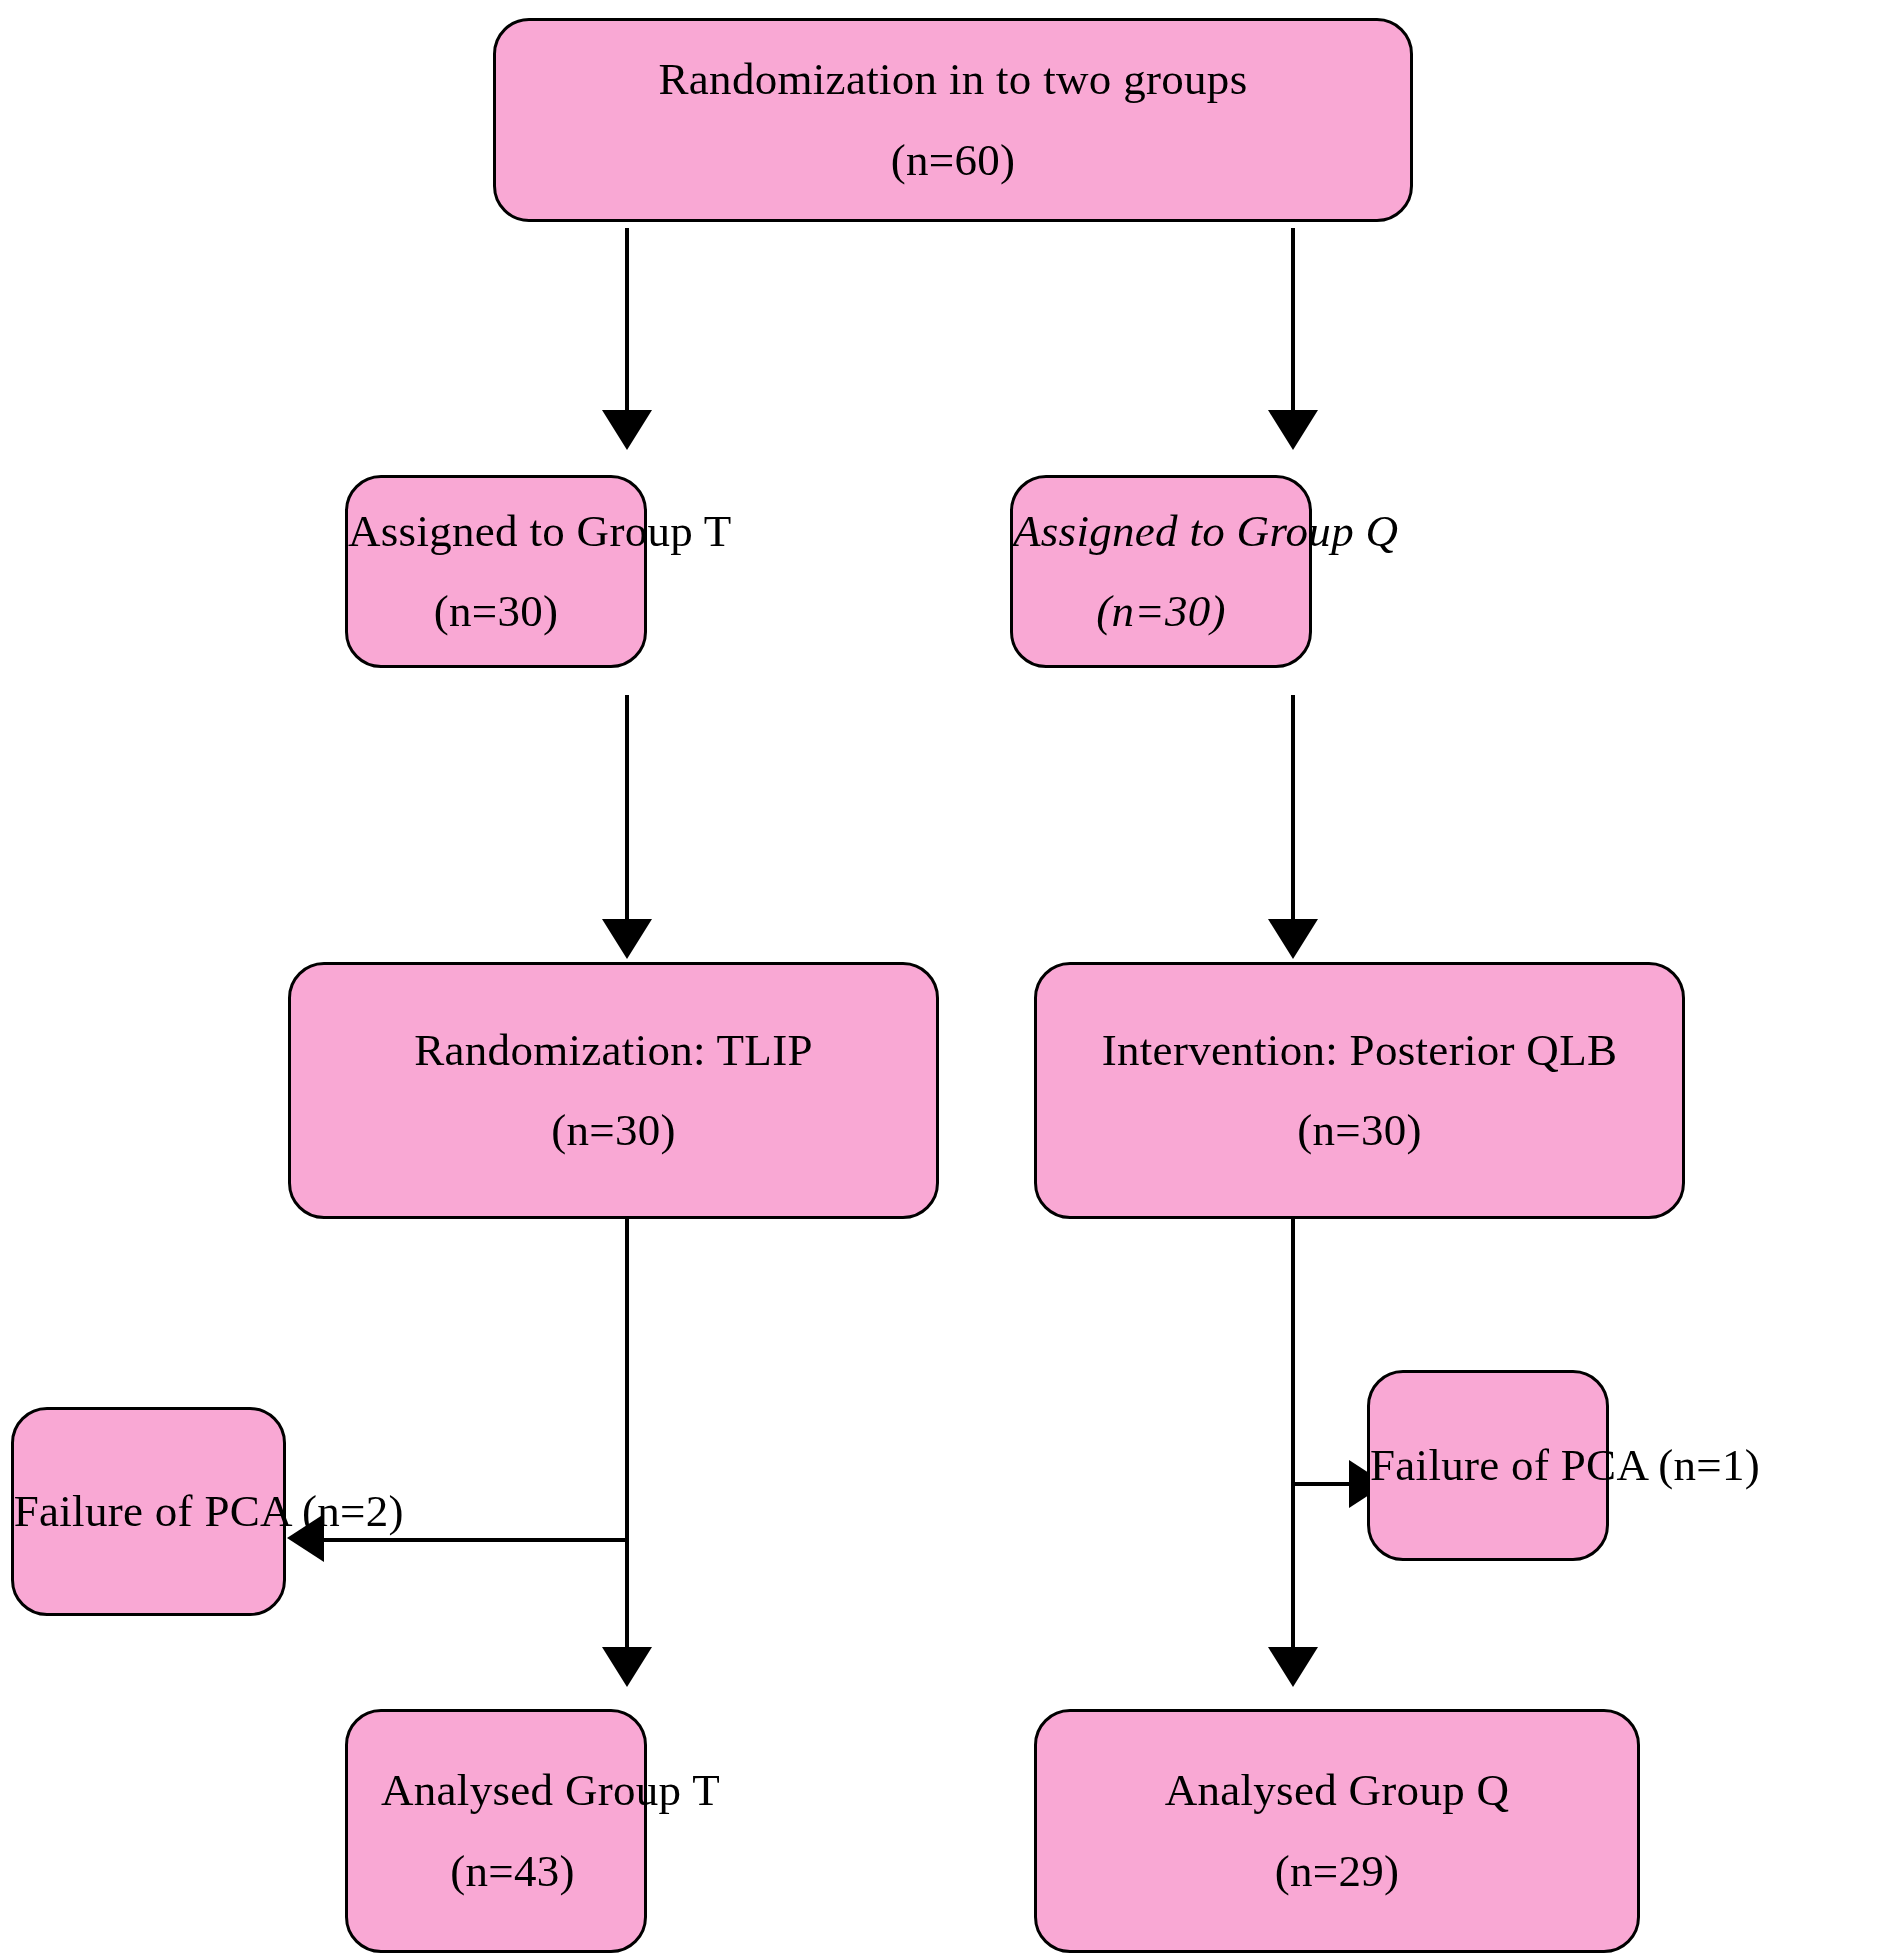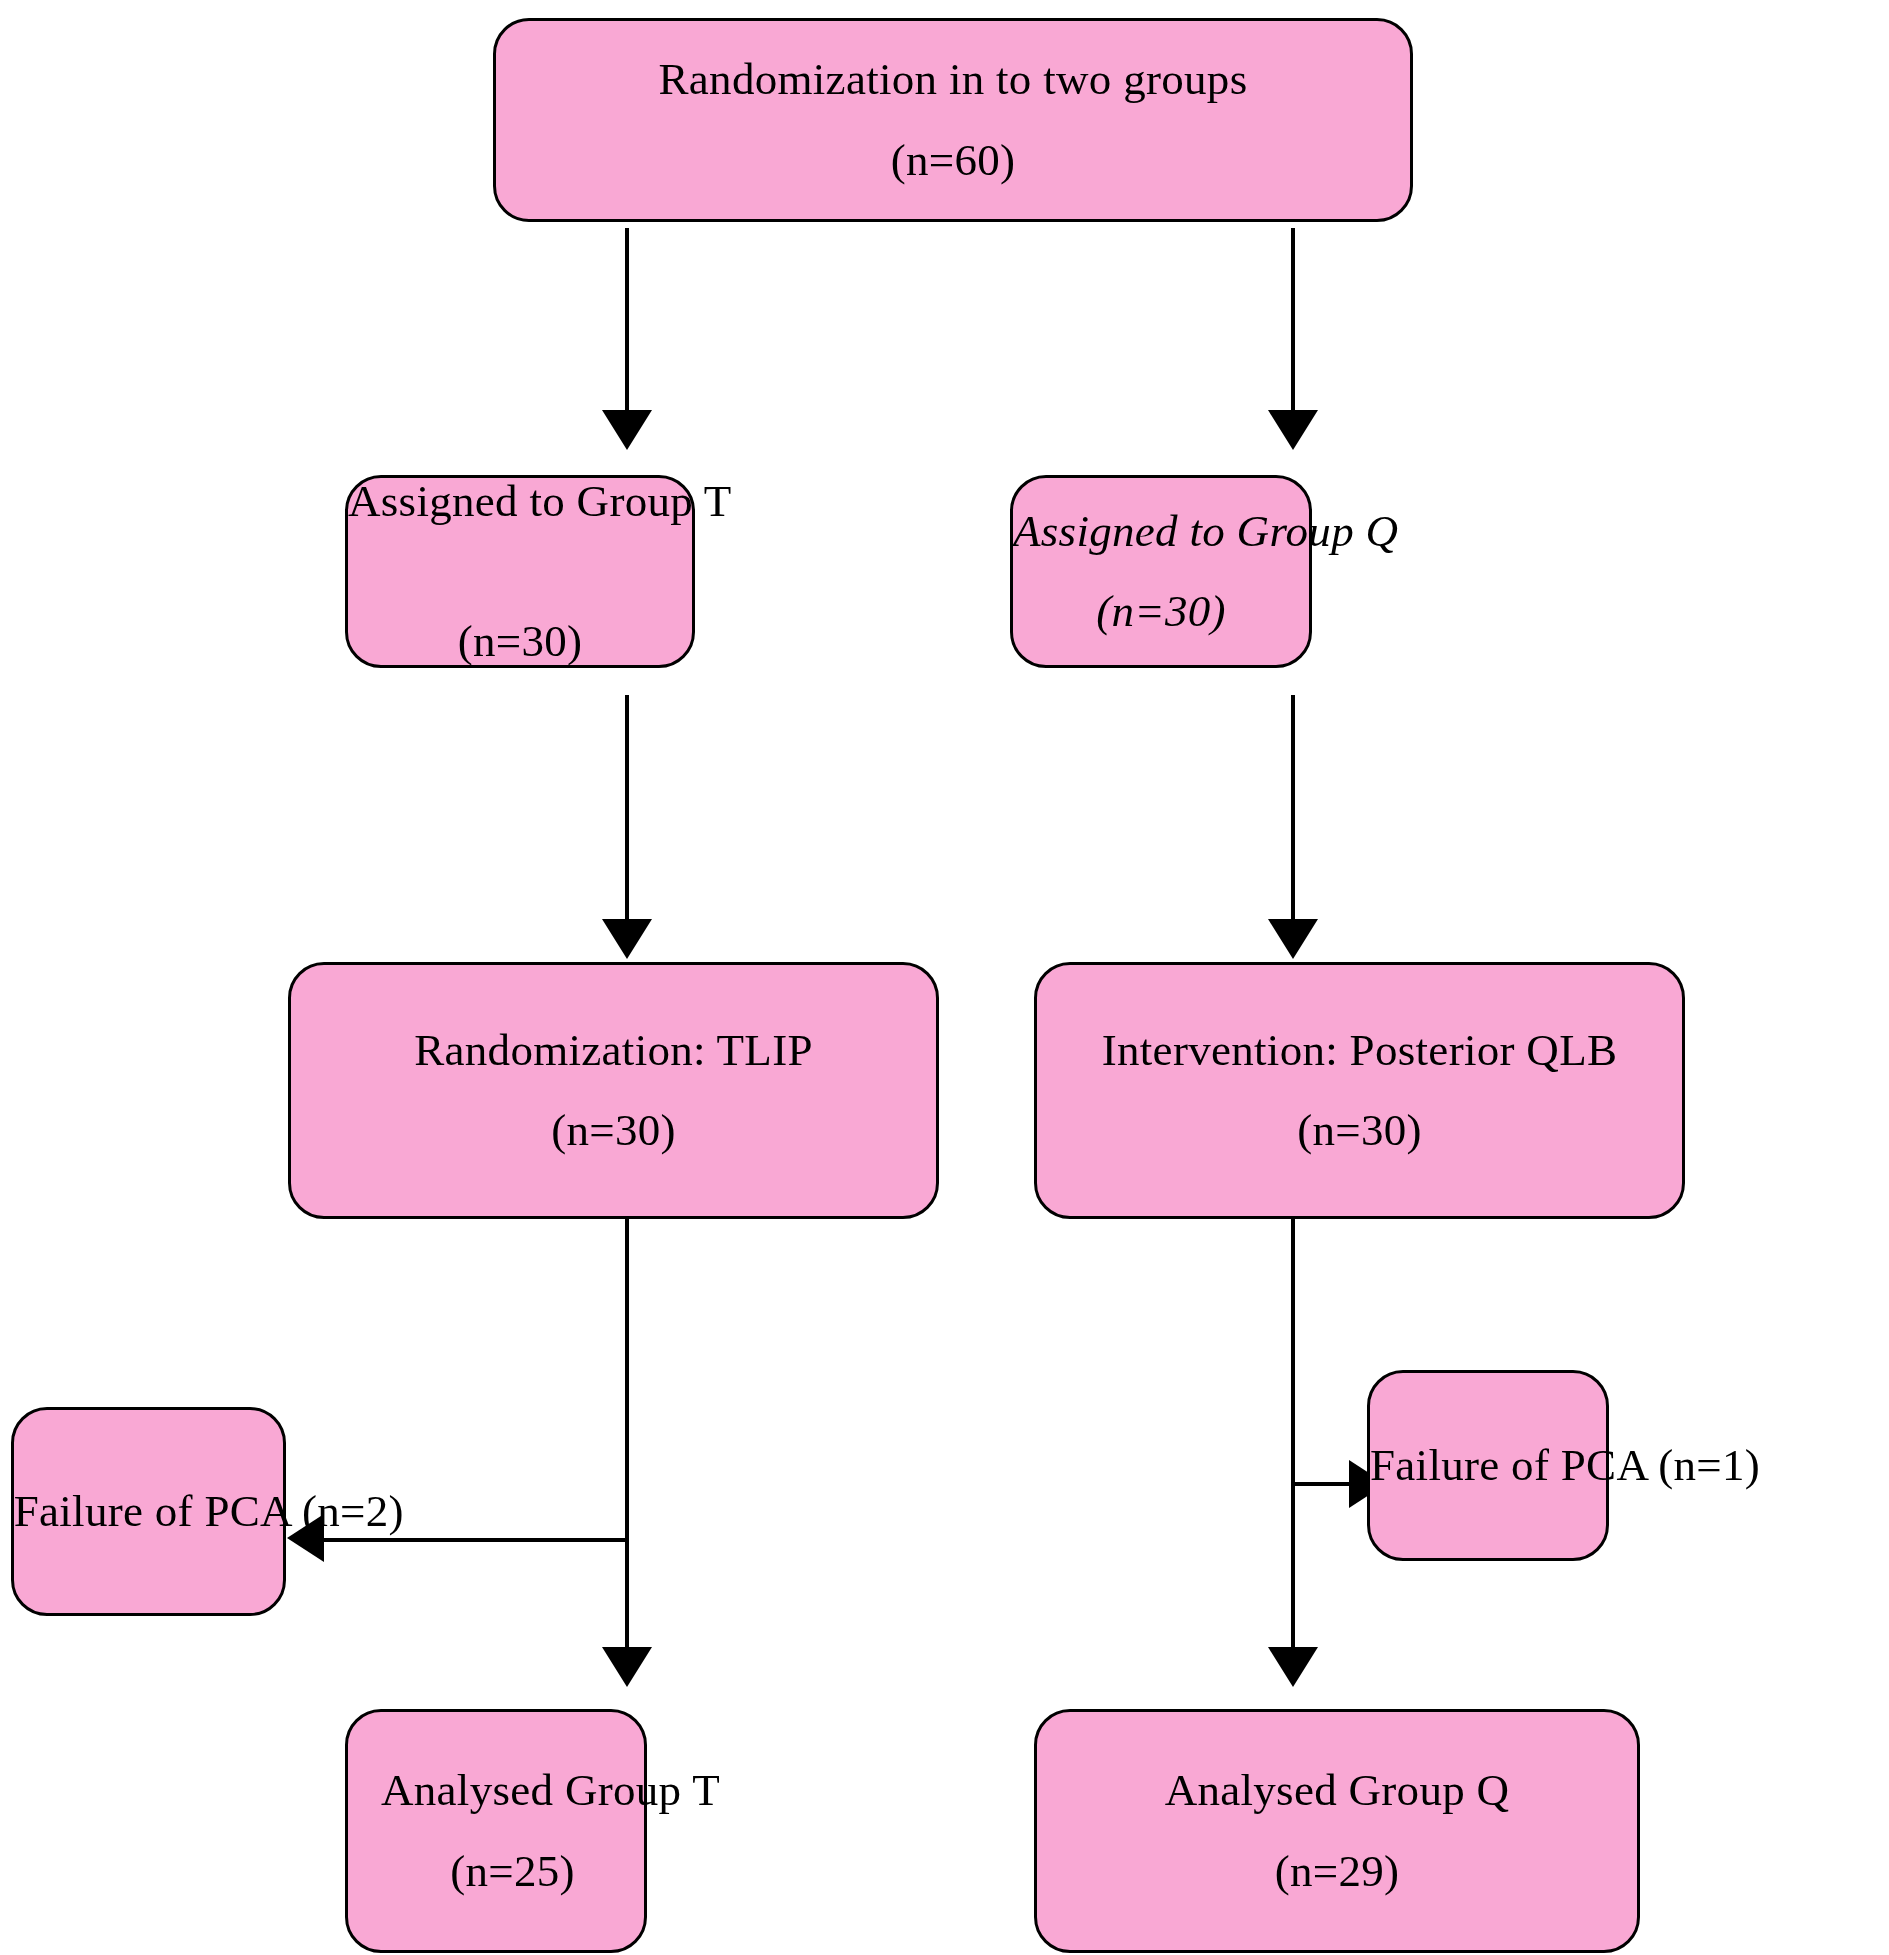--- a/index.html
+++ b/index.html
@@ -97,21 +97,21 @@
     <span class="line1">Randomization in to two groups</span>
     <span class="line2">(n=60)</span>
   </div>
 
   <div class="vline" style="left:625px; top:228px; height:187px;"></div>
   <div class="arrow-down" style="left:602px; top:410px;"></div>
 
   <div class="vline" style="left:1291px; top:228px; height:187px;"></div>
   <div class="arrow-down" style="left:1268px; top:410px;"></div>
 
-  <div class="node" style="left:345px; top:475px; width:350px; height:193px;justify-content:space-between;">
+  <div class="node" style="left:345px; top:475px; width:302px; height:193px;">
     <span class="line1">Assigned to Group T</span>
     <span class="line2">(n=30)</span>
   </div>
 
   <div class="node" style="left:1010px; top:475px; width:302px; height:193px;font-style:italic;">
     <span class="line1">Assigned to Group Q</span>
     <span class="line2">(n=30)</span>
   </div>
 
   <div class="vline" style="left:625px; top:695px; height:229px;"></div>
@@ -145,21 +145,21 @@
   <div class="hline" style="left:1293px; top:1482px; width:95px;"></div>
   <div class="arrow-right" style="left:1349px; top:1460px;"></div>
   <div class="arrow-down" style="left:1268px; top:1647px;"></div>
 
   <div class="node single" style="left:1367px; top:1370px; width:242px; height:191px;">
     <span class="line1">Failure of PCA (n=1)</span>
   </div>
 
   <div class="node" style="left:345px; top:1709px; width:302px; height:244px;padding-left:33px;">
     <span class="line1">Analysed Group T</span>
-    <span class="line2">(n=25)</span>
+    <span class="line2">(n=43)</span>
   </div>
 
   <div class="node" style="left:1034px; top:1709px; width:606px; height:244px;">
     <span class="line1">Analysed Group Q</span>
     <span class="line2">(n=29)</span>
   </div>
 
 </div>
 
 

